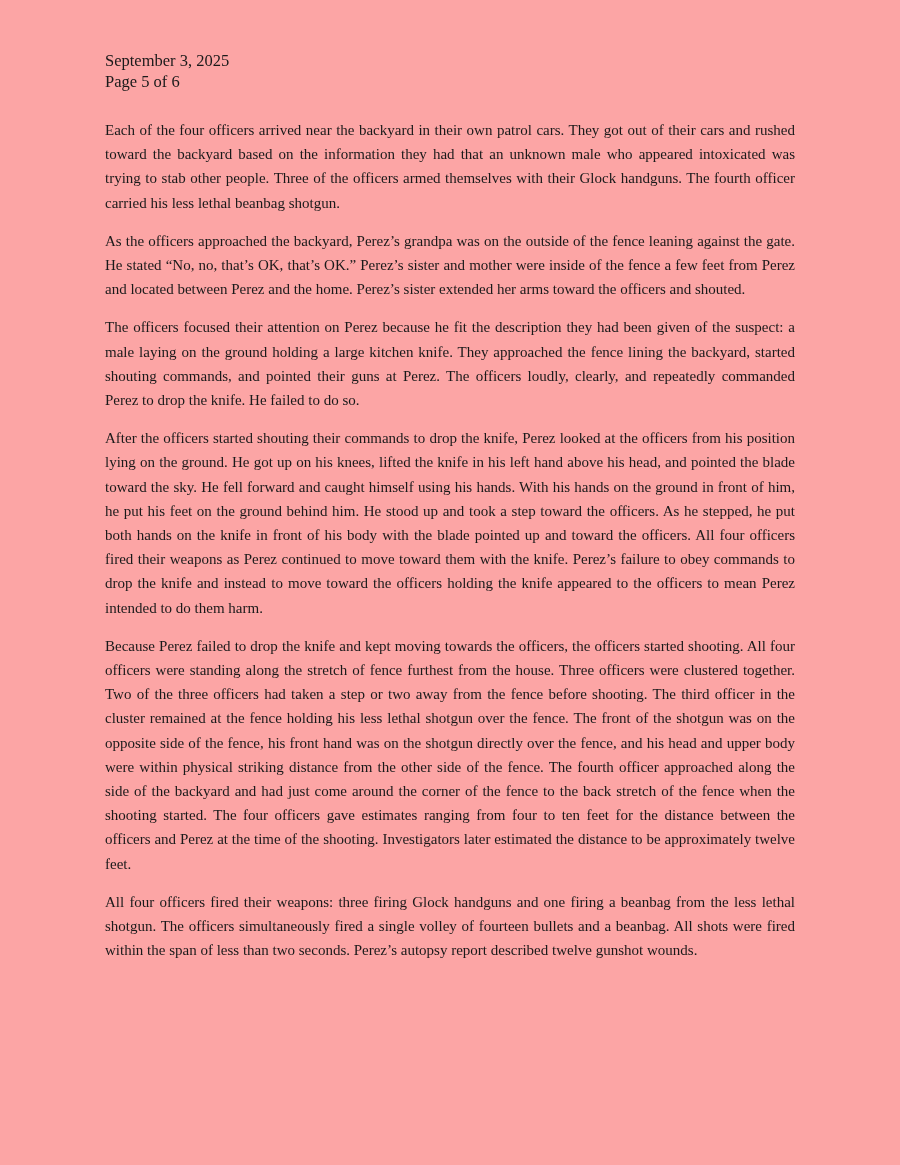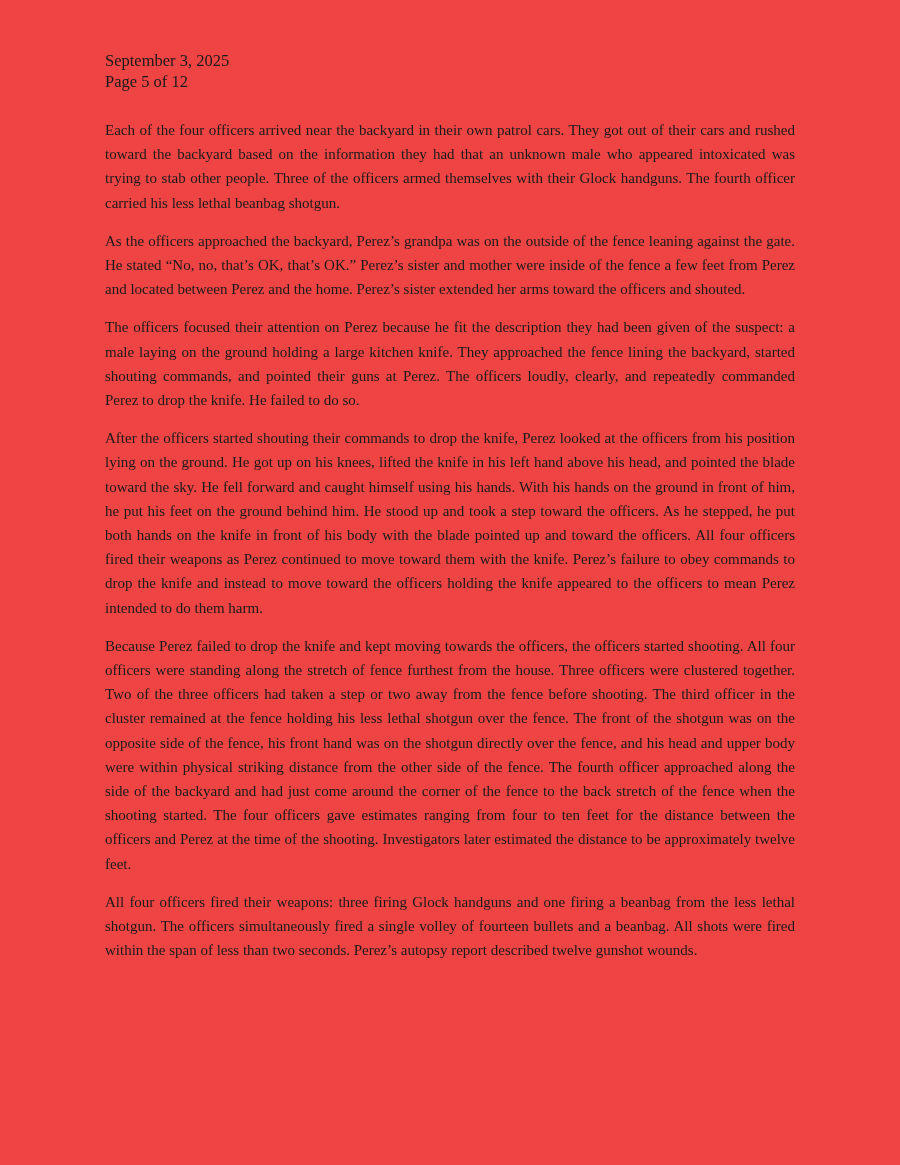--- a/index.html
+++ b/index.html
@@ -9,21 +9,21 @@
     background: #ffffff;
   }
   body {
     font-family: "Liberation Serif", "DejaVu Serif", serif;
     color: #1a1a1a;
   }
   .page {
     position: relative;
     width: 900px;
     height: 1165px;
-    background: #ef4444;
+    background: #fca5a5;
     box-sizing: border-box;
     overflow: hidden;
   }
   .content {
     position: absolute;
     left: 105px;
     top: 50px;
     width: 690px;
   }
   .doc-header {
@@ -49,21 +49,21 @@
   }
 </style>
 </head>
 <body>
 
 <div class="page">
   <div class="content">
 
     <div class="doc-header">
       <span class="hdr-line">September 3, 2025</span>
-      <span class="hdr-line">Page 5 of 12</span>
+      <span class="hdr-line">Page 5 of 6</span>
     </div>
 
     <div>
       <p class="body-para">Each of the four officers arrived near the backyard in their own patrol cars. They got out of their cars and rushed toward the backyard based on the information they had that an unknown male who appeared intoxicated was trying to stab other people. Three of the officers armed themselves with their Glock handguns. The fourth officer carried his less lethal beanbag shotgun.</p>
       <p class="body-para">As the officers approached the backyard, Perez’s grandpa was on the outside of the fence leaning against the gate. He stated “No, no, that’s OK, that’s OK.” Perez’s sister and mother were inside of the fence a few feet from Perez and located between Perez and the home. Perez’s sister extended her arms toward the officers and shouted.</p>
       <p class="body-para">The officers focused their attention on Perez because he fit the description they had been given of the suspect: a male laying on the ground holding a large kitchen knife. They approached the fence lining the backyard, started shouting commands, and pointed their guns at Perez. The officers loudly, clearly, and repeatedly commanded Perez to drop the knife. He failed to do so.</p>
       <p class="body-para">After the officers started shouting their commands to drop the knife, Perez looked at the officers from his position lying on the ground. He got up on his knees, lifted the knife in his left hand above his head, and pointed the blade toward the sky. He fell forward and caught himself using his hands. With his hands on the ground in front of him, he put his feet on the ground behind him. He stood up and took a step toward the officers. As he stepped, he put both hands on the knife in front of his body with the blade pointed up and toward the officers. All four officers fired their weapons as Perez continued to move toward them with the knife. Perez’s failure to obey commands to drop the knife and instead to move toward the officers holding the knife appeared to the officers to mean Perez intended to do them harm.</p>
       <p class="body-para">Because Perez failed to drop the knife and kept moving towards the officers, the officers started shooting. All four officers were standing along the stretch of fence furthest from the house. Three officers were clustered together. Two of the three officers had taken a step or two away from the fence before shooting. The third officer in the cluster remained at the fence holding his less lethal shotgun over the fence. The front of the shotgun was on the opposite side of the fence, his front hand was on the shotgun directly over the fence, and his head and upper body were within physical striking distance from the other side of the fence. The fourth officer approached along the side of the backyard and had just come around the corner of the fence to the back stretch of the fence when the shooting started. The four officers gave estimates ranging from four to ten feet for the distance between the officers and Perez at the time of the shooting. Investigators later estimated the distance to be approximately twelve feet.</p>
       <p class="body-para">All four officers fired their weapons: three firing Glock handguns and one firing a beanbag from the less lethal shotgun. The officers simultaneously fired a single volley of fourteen bullets and a beanbag. All shots were fired within the span of less than two seconds. Perez’s autopsy report described twelve gunshot wounds.</p>
     </div>

